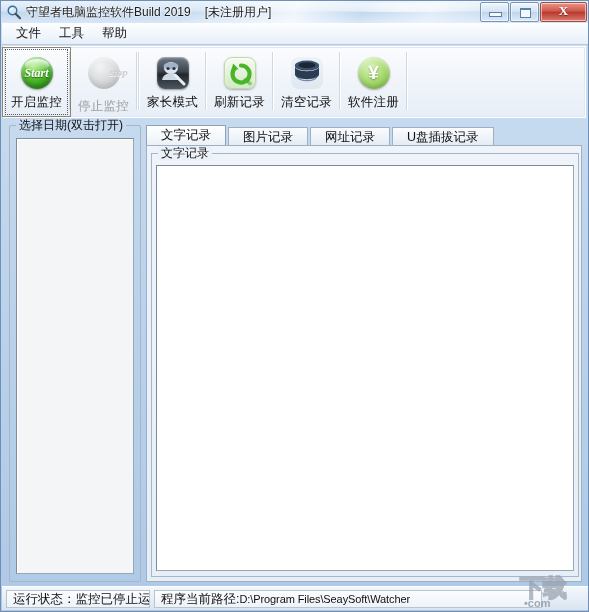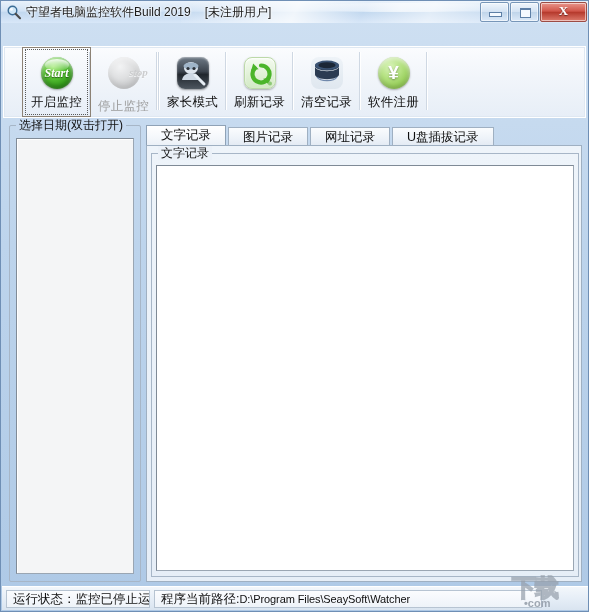--- a/index.html
+++ b/index.html
@@ -87,21 +87,21 @@
   .menuitem:first-child{margin-left:6px;}
 
   
   #toolbarWrap{
     position:absolute;left:2px;top:45px;width:583px;height:72px;
     background:linear-gradient(to bottom,#fbfcfe 0%,#f1f5fa 45%,#e7eef7 100%);
     border:1px solid #ffffff;
     box-sizing:border-box;
     box-shadow:inset 0 0 0 1px #dfe8f2;
   }
-  #toolbar{position:relative;height:100%;display:flex;align-items:flex-start;padding-left:20px;}
+  #toolbar{position:relative;height:100%;display:flex;align-items:flex-start;padding-left:0;}
   .tbtn{
     width:65px;height:66px;margin-top:2px;
     display:flex;flex-direction:column;align-items:center;justify-content:flex-start;
     position:relative;cursor:default;
   }
   .tbtn .tbico{width:32px;height:32px;margin-top:8px;position:relative;}
   .tbtn .tblabel{
     margin-top:5px;font-size:12.5px;color:#0d0d0d;white-space:nowrap;letter-spacing:.2px;
   }
   .tbtn.disabled .tblabel{color:#9c9c9c;margin-top:40px;}
@@ -269,21 +269,21 @@
   #watermark .wmtext{
     position:absolute;left:0;top:2px;
     font-family:"Liberation Sans",sans-serif;
     font-size:33px;font-weight:bold;font-style:italic;
     color:transparent;
     -webkit-text-stroke:1.5px rgba(150,160,172,.9);
     letter-spacing:-2px;
     line-height:36px;
   }
   #watermark .wmcn{
-    position:absolute;left:80px;top:5px;
+    position:absolute;left:88px;top:5px;
     font-size:24px;font-weight:bold;color:transparent;
     -webkit-text-stroke:1.4px rgba(150,160,172,.85);
     letter-spacing:-1px;line-height:28px;
   }
   #watermark .wmdom{
     position:absolute;left:92px;top:28px;
     font-size:11px;font-weight:bold;color:rgba(140,150,162,.95);
     letter-spacing:0px;
   }
 </style>
@@ -314,20 +314,25 @@
       </div>
       <div class="winbtn">
         <div class="maxi"></div>
       </div>
       <div class="winbtn close">
         <div class="xglyph">X</div>
       </div>
     </div>
   </div>
 
+  <div id="menubar">
+    <div class="menuitem">文件</div>
+    <div class="menuitem">工具</div>
+    <div class="menuitem">帮助</div>
+  </div>
 
   <div id="toolbarWrap">
     <div id="toolbar">
 
       <div class="tbtn focused">
         <div class="focusrect"></div>
         <div class="tbico">
           <div class="ic ic-start">
             <div class="gloss"></div>
             <div class="txt">Start</div>

